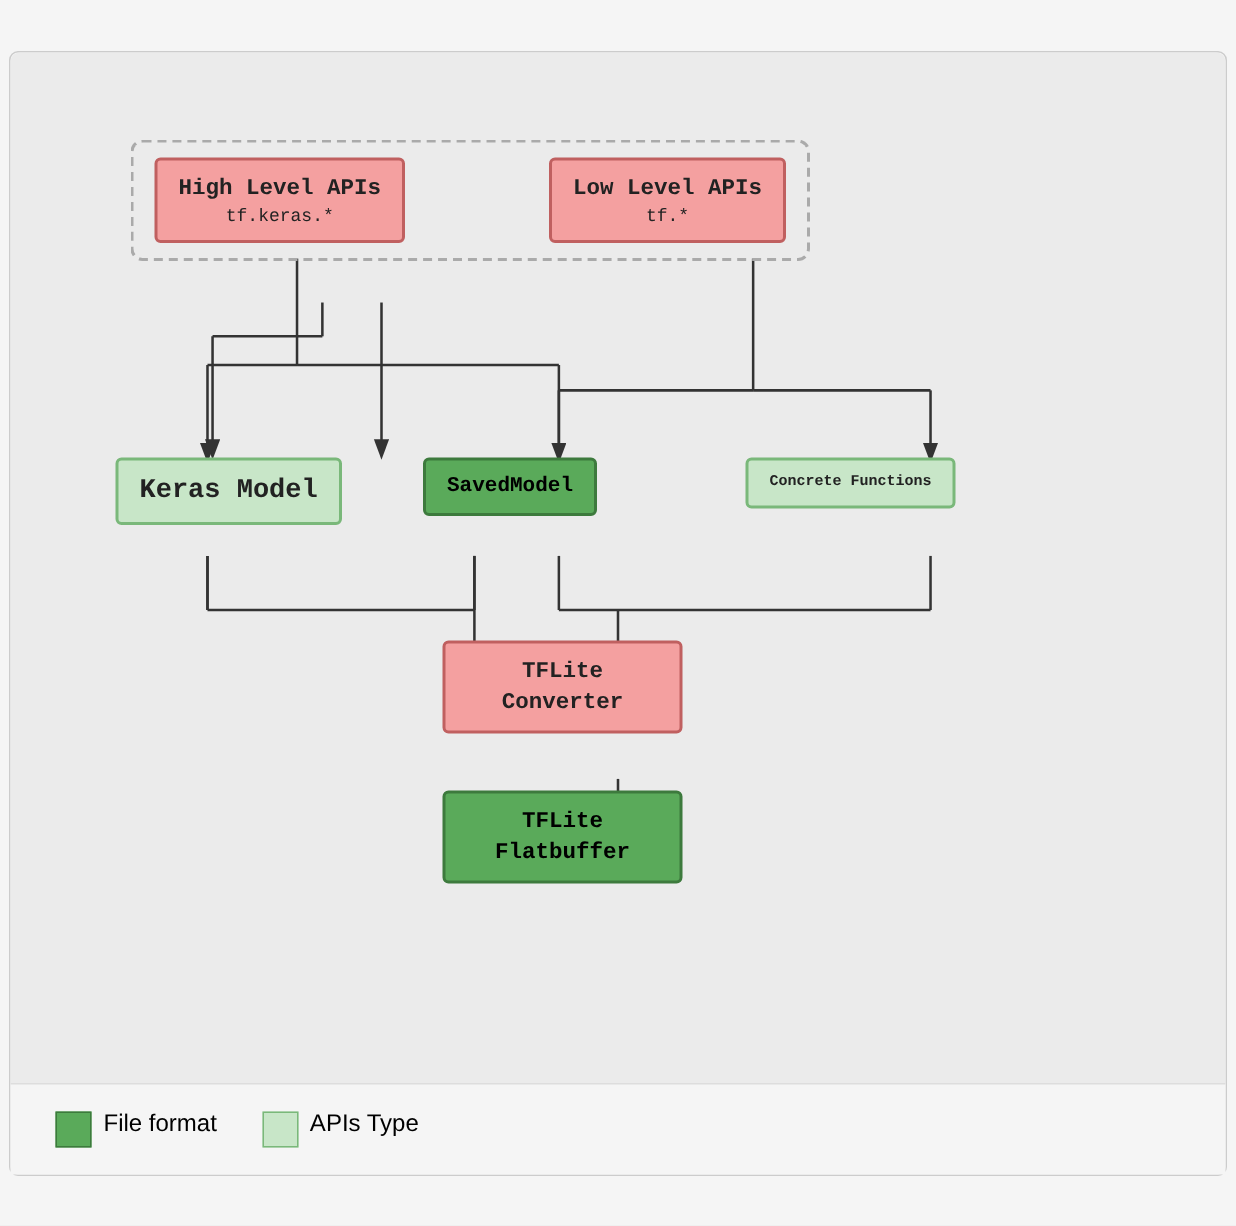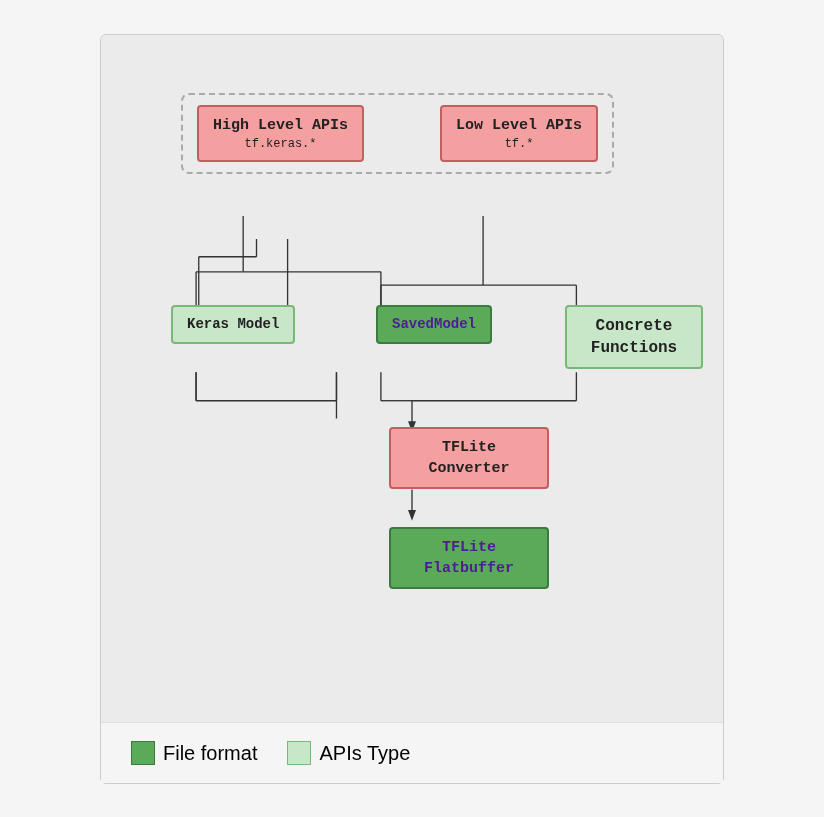--- a/index.html
+++ b/index.html
@@ -6,21 +6,21 @@
     body {
       width: 824px;
       height: 817px;
       background: #f5f5f5;
       font-family: 'Courier New', Courier, monospace;
       display: flex;
       align-items: center;
       justify-content: center;
     }
     .outer-container {
-      width: 624px;
+      width: 812px;
       height: 750px;
       background: #f5f5f5;
       border: 1px solid #ccc;
       border-radius: 6px;
       display: flex;
       flex-direction: column;
       align-items: center;
     }
     .diagram-area {
       width: 100%;
@@ -37,23 +37,23 @@
       width: 100%;
       padding: 18px 30px;
       display: flex;
       align-items: center;
       gap: 30px;
       background: #f5f5f5;
       border-top: 1px solid #ddd;
     }
     .legend-item {
       display: flex;
-      align-items: flex-end;
+      align-items: flex-start;
       gap: 8px;
-      font-size: 20px;
+      font-size: 16px;
       font-family: Arial, sans-serif;
     }
     .legend-box {
       width: 24px;
       height: 24px;
       border: 1.5px solid #888;
     }
     .legend-box-green { background: #5aaa5a; border-color: #3d7a3d; }
     .legend-box-lightgreen { background: #c8e6c8; border-color: #7ab87a; }
     .legend-box-pink { background: #f4a0a0; border-color: #d06060; }
@@ -67,21 +67,21 @@
       line-height: 1.4;
     }
     .box-pink {
       background: #f4a0a0;
       border-color: #c06060;
       color: #222;
     }
     .box-green {
       background: #5aaa5a;
       border-color: #3d7a3d;
-      color: #4c1d95;
+      color: #000000;
     }
     .box-lightgreen {
       background: #c8e6c8;
       border-color: #7ab87a;
       color: #222;
     }
     .box sub {
       font-size: 12px;
       font-weight: normal;
       display: block;
@@ -165,35 +165,35 @@
 
     <div class="boxes-layer">
 
       <div class="abs-box" style="left:60px; top:28px; border:2px dashed #aaa; border-radius:8px; padding:10px 14px; display:flex; gap:16px; background:transparent;">
 
         <div class="box box-pink api-box">
           <span>High Level APIs</span>
           <sub>tf.keras.*</sub>
         </div>
 
-        <div class="box box-pink api-box" style="margin-left:60px;">
+        <div class="box box-pink api-box" style="margin-left:80px;">
           <span>Low Level APIs</span>
           <sub>tf.*</sub>
         </div>
       </div>
 
-      <div class="box box-lightgreen abs-box" style="left:50px; top:240px; min-width:110px; font-size:14px;">
+      <div class="box box-lightgreen abs-box" style="left:50px; top:240px; min-width:110px; font-size:18px;">
         <span>Keras Model</span>
       </div>
 
       <div class="box box-green abs-box" style="left:255px; top:240px; min-width:110px; font-size:14px;">
         <span>SavedModel</span>
       </div>
 
-      <div class="box box-lightgreen abs-box" style="left:444px; top:240px; min-width:120px; font-size:16px;">
+      <div class="box box-lightgreen abs-box" style="left:470px; top:240px; min-width:120px; font-size:10px;">
         <span>Concrete Functions</span>
       </div>
 
       <div class="box box-pink abs-box" style="left:268px; top:362px; min-width:160px; text-align:center; font-size:15px;">
         TFLite<br>Converter
       </div>
 
       <div class="box box-green abs-box" style="left:268px; top:462px; min-width:160px; text-align:center; font-size:15px;">
         TFLite<br>Flatbuffer
       </div>

